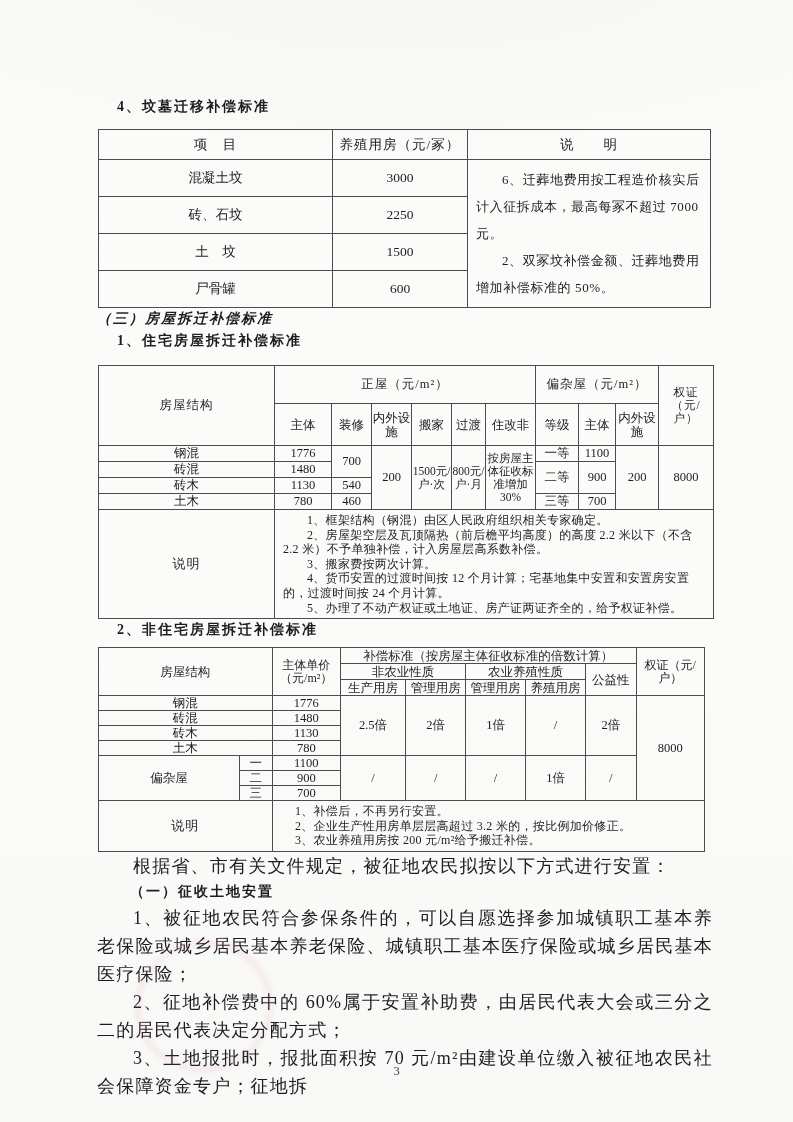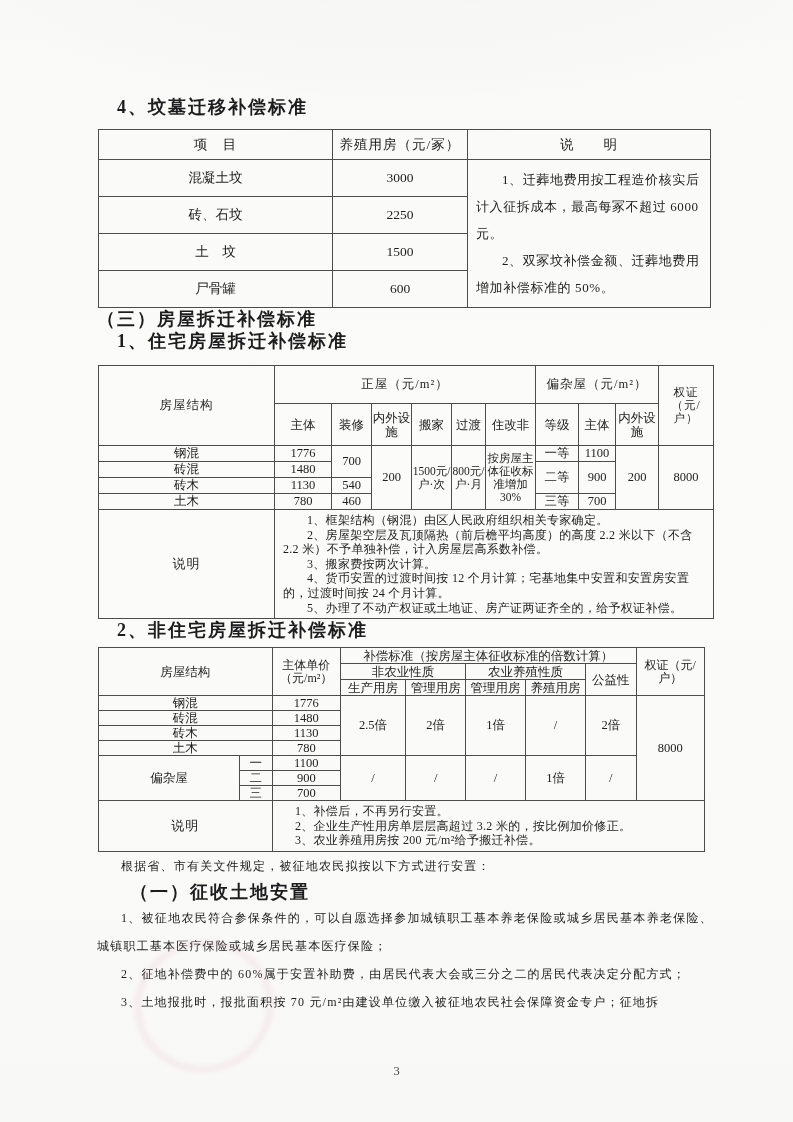--- a/index.html
+++ b/index.html
@@ -19,24 +19,24 @@
   .stamp{
     position:absolute;left:138px;top:940px;width:120px;height:120px;
     border:6px solid rgba(216,120,142,0.10);
     border-radius:50%;
     filter:blur(2px);
     transform:rotate(-12deg) scaleX(1.05);
     pointer-events:none;
   }
   h3.sec{
     margin:0;padding:0 0 0 20px;
-    font-size:18px;line-height:22px;font-weight:bold;
+    font-size:14px;line-height:22px;font-weight:bold;
     letter-spacing:2px;
   }
-  h3.sec.noindent{padding-left:0;}
+  h3.sec.noindent{padding-left:0;font-style:italic;}
   h3.sec.indent2{padding-left:33px;}
   table{
     border-collapse:collapse;table-layout:fixed;
     font-family:"Liberation Serif","DejaVu Serif",serif;
     color:#1d1d1f;
   }
   td{
     border:1px solid #4c4c4c;
     text-align:center;vertical-align:middle;
     padding:0;overflow:hidden;
@@ -59,21 +59,21 @@
   
   .t-non{width:607px;margin:6px 0 0 1px;font-size:12.5px;}
   .t-non .h16{height:16px;line-height:14px;}
   .t-non .drow{height:15px;line-height:13px;}
   .t-non .small{font-size:12px;line-height:13px;}
   .t-non .notes-cell{text-align:left;vertical-align:middle;padding:3px 8px;margin-top:28px;}
   .t-non .note{font-size:12px;line-height:14.5px;letter-spacing:0.3px;text-indent:1.2em;}
   .t-non .lbl{font-size:13px;letter-spacing:1px;}
   
   p.bodytext{
-    margin:0;font-size:12px;line-height:28px;
+    margin:0;font-size:18px;line-height:28px;
     text-indent:2em;text-align:justify;letter-spacing:1.2px;
   }
   .pageno{
     position:absolute;left:0;right:0;top:1064px;
     text-align:center;font-size:12.5px;color:#3c3c44;
     font-family:"Liberation Serif","DejaVu Serif",serif;
   }
   .mt13{margin-top:13px;} .mt5{margin-top:5px;} .mt10{margin-top:10px;}
   .mt8{margin-top:8px;} .mt2{margin-top:2px;} .mt3{margin-top:3px;}
 </style>
@@ -95,21 +95,21 @@
     <tbody>
         <tr class="hdr">
       <td>项　目</td>
       <td>养殖用房（元/冢）</td>
       <td>说　　明</td>
     </tr>
     <tr class="drow">
       <td>混凝土坟</td>
       <td>3000</td>
       <td class="notes-cell" rowspan="4">
-        <div class="note">1、迁葬地费用按工程造价核实后计入征拆成本，最高每冢不超过 6000 元。</div>
+        <div class="note">6、迁葬地费用按工程造价核实后计入征拆成本，最高每冢不超过 7000 元。</div>
         <div class="note">2、双冢坟补偿金额、迁葬地费用增加补偿标准的 50%。</div>
       </td>
     </tr>
     <tr class="drow">
       <td>砖、石坟</td>
       <td>2250</td>
     </tr>
     <tr class="drow">
       <td>土　坟</td>
       <td>1500</td>

